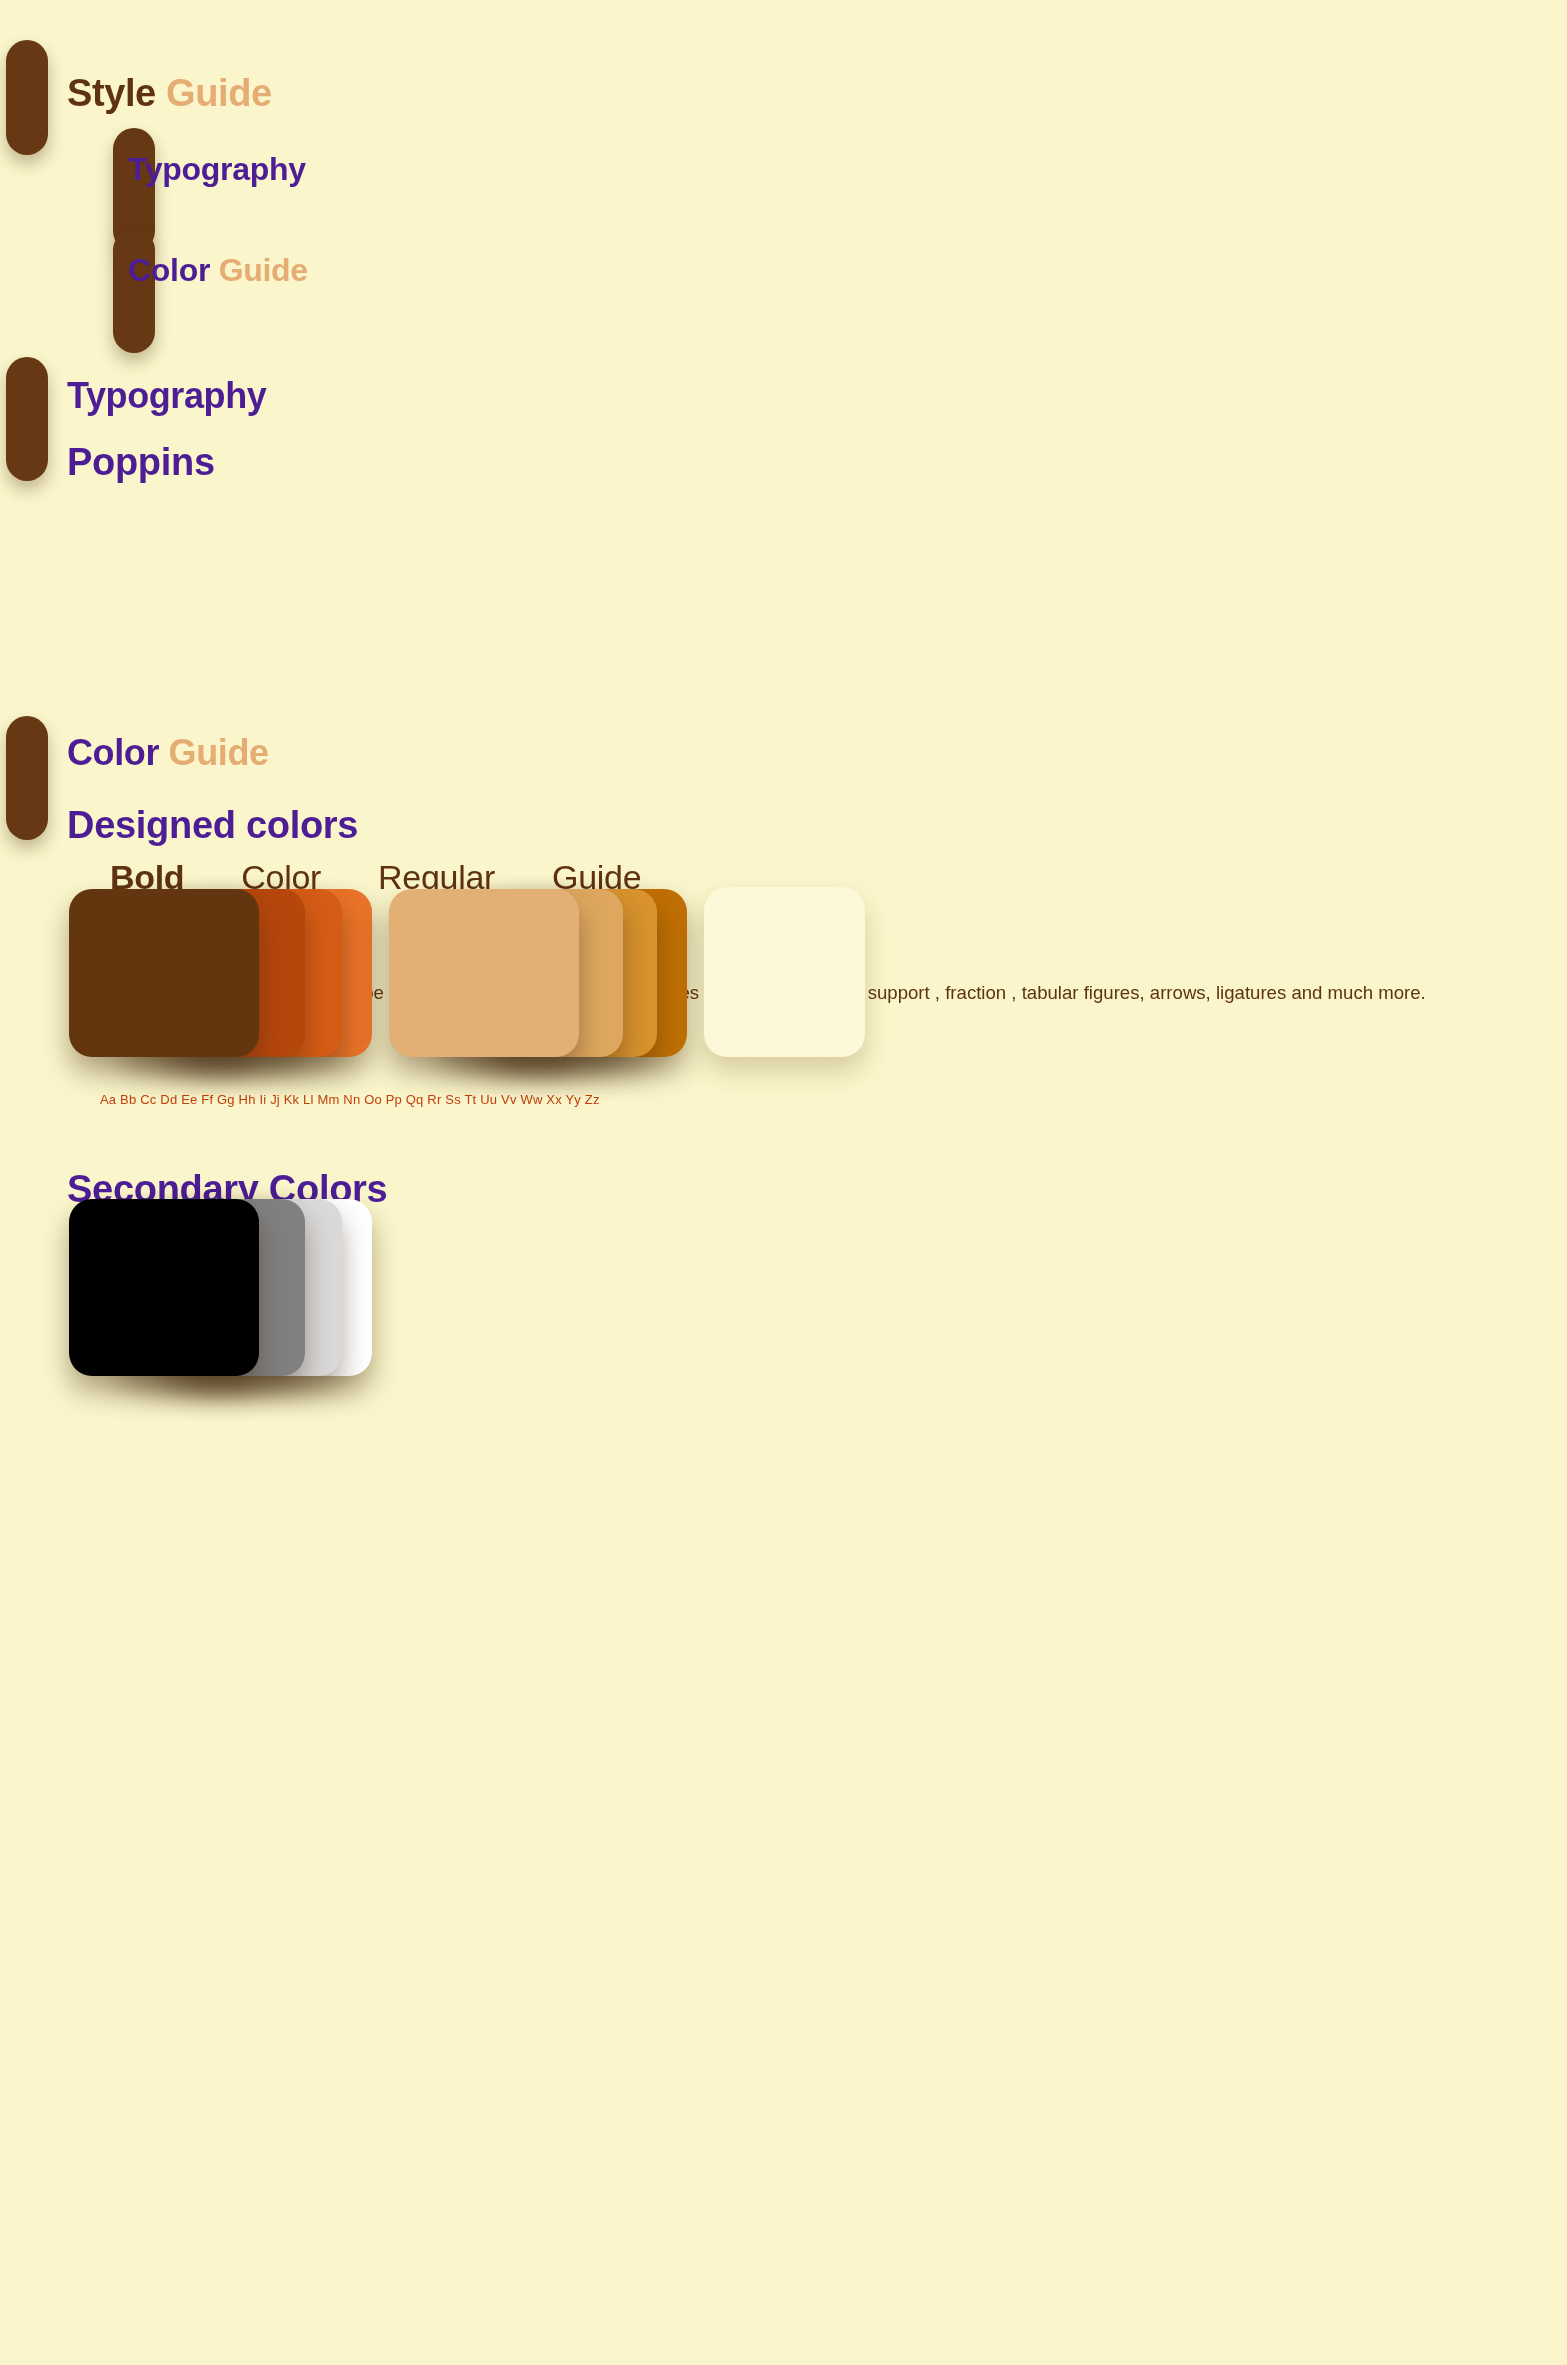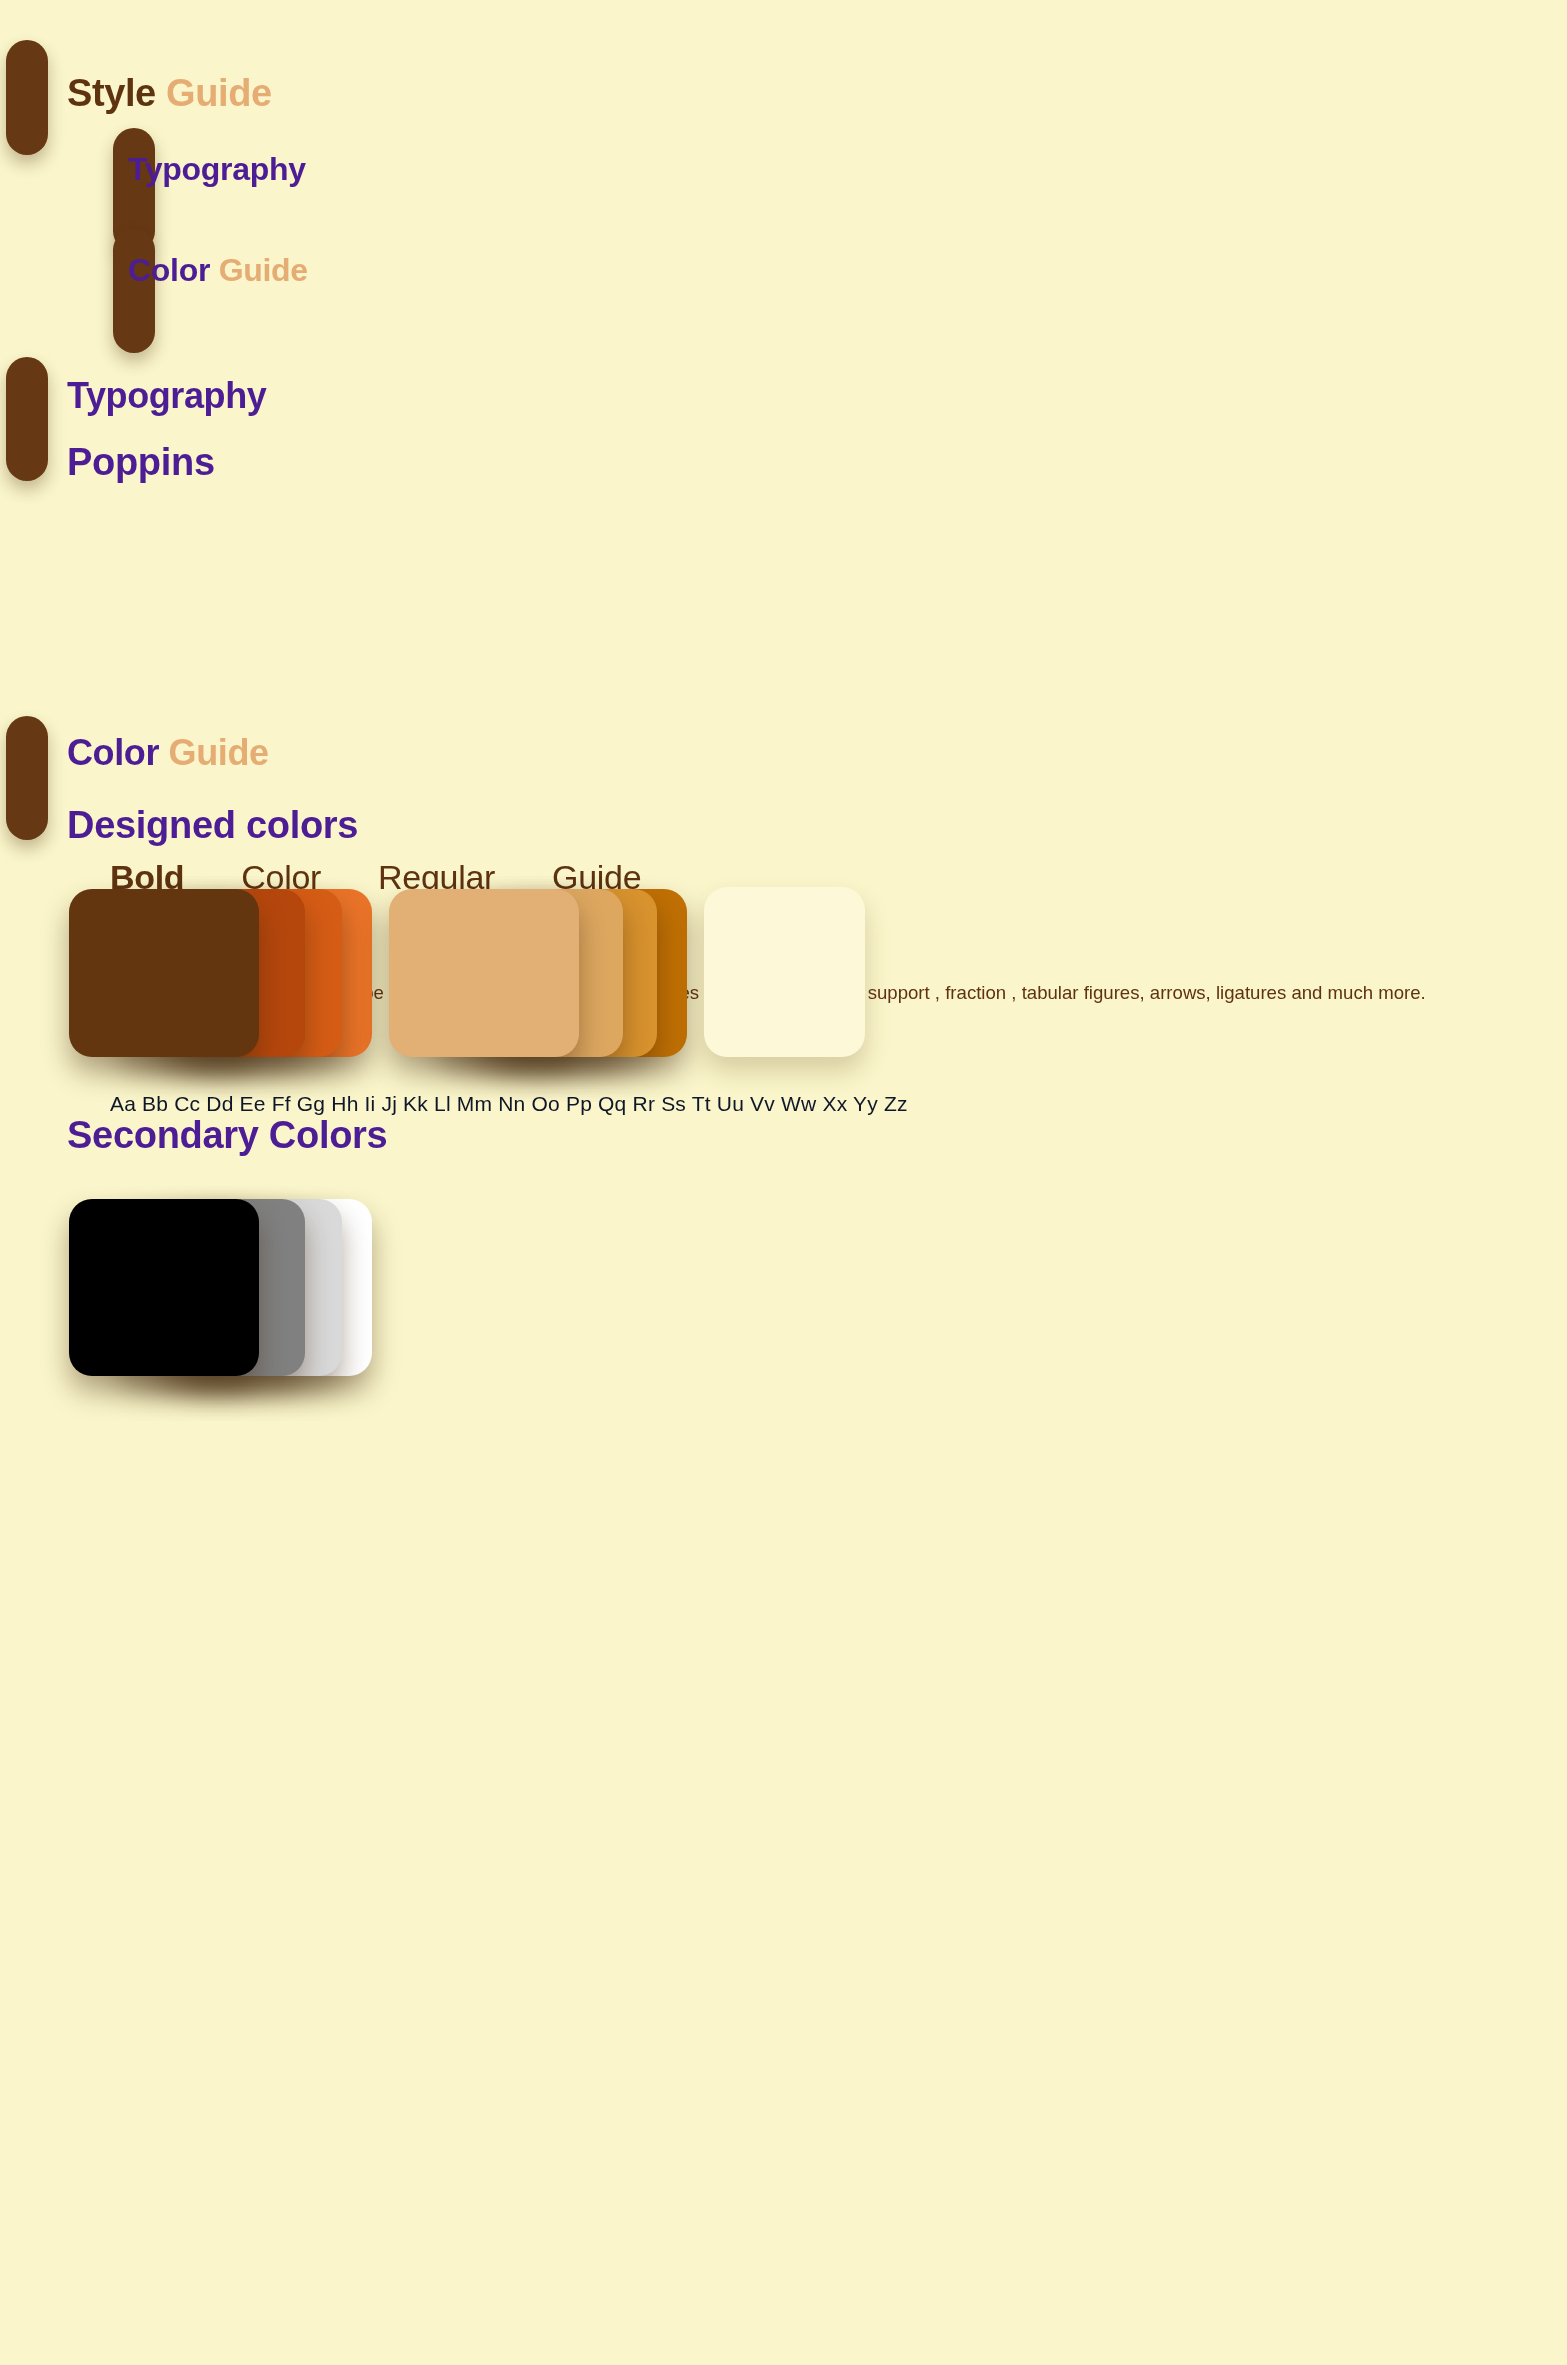--- a/index.html
+++ b/index.html
@@ -83,26 +83,26 @@
     top:975px;
     width:1362px;
     font-size:18.6px;
     font-weight:400;
     line-height:1.9;
     text-align:justify;
     color:#5E3310;
   }
   .alphabet {
     position:absolute;
-    left:110px;
+    left:100px;
     top:1092px;
-    font-size:21px;
+    font-size:13px;
     font-weight:400;
     letter-spacing:0.2px;
-    color:#0f172a;
+    color:#c2410c;
     white-space:nowrap;
   }
 
   
   .swatch-group { position:absolute; }
   .swatch {
     position:absolute;
     top:0;
     border-radius:23px;
     box-shadow:0 16px 26.5px rgba(60,35,8,0.38);
@@ -168,21 +168,21 @@
   <div class="swatch s4" style="left:108px; width:190px; height:168px; background:#BF6F04;"></div>
   <div class="swatch s3" style="left:78px;  width:190px; height:168px; background:#D8922E;"></div>
   <div class="swatch s2" style="left:44px;  width:190px; height:168px; background:#DDA760;"></div>
   <div class="swatch lead" style="left:0;   width:190px; height:168px; background:#E2AF74;"></div>
 </div>
 
 <div class="swatch-group" style="left:704px; top:887px; width:161px; height:170px;">
   <div class="swatch lead" style="left:0; width:161px; height:170px; background:#FCF8D8; box-shadow:0 14px 25px rgba(90,70,20,0.22);"></div>
 </div>
 
-<div class="h-sub dark" style="left:67px; top:1114px;">Secondary Colors</div>
+<div class="h-sub dark" style="left:67px; top:1168px;">Secondary Colors</div>
 
 <div class="swatch-group" style="left:69px; top:1199px; width:303px; height:177px;">
   <div class="swatch s4" style="left:113px; width:190px; height:177px; background:#FFFFFF;"></div>
   <div class="swatch s3" style="left:83px;  width:190px; height:177px; background:#D9D9D9;"></div>
   <div class="swatch s2" style="left:46px;  width:190px; height:177px; background:#808080;"></div>
   <div class="swatch lead" style="left:0;   width:190px; height:177px; background:#000000;"></div>
 </div>
 
 
 </body></html>

